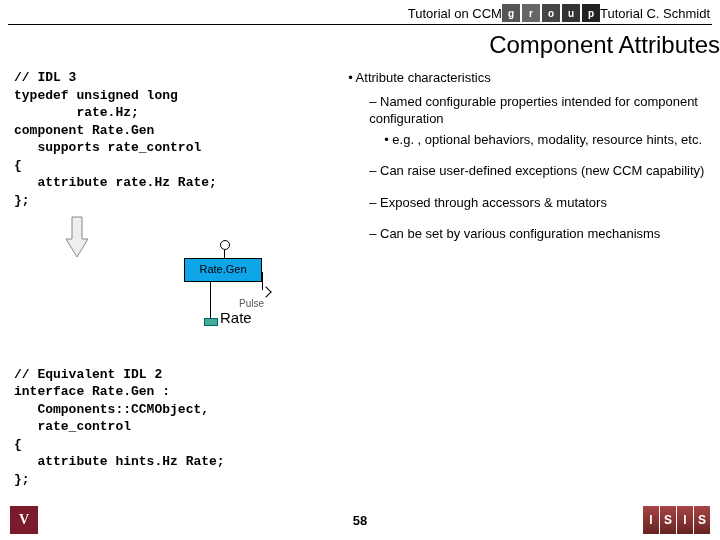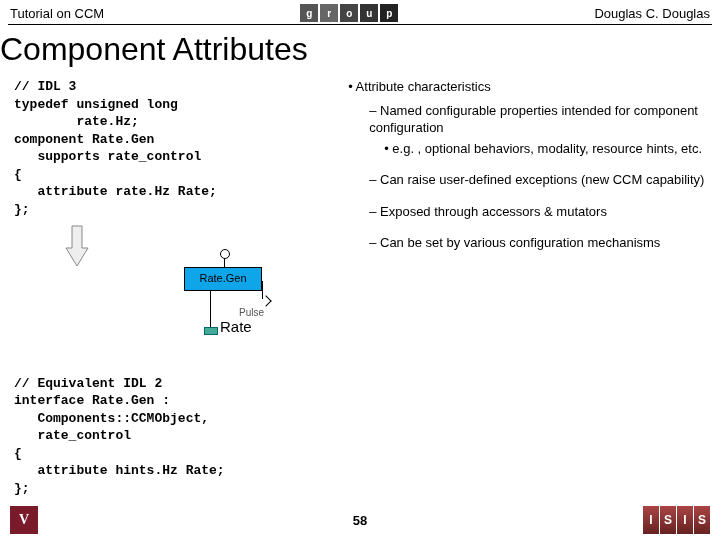--- a/index.html
+++ b/index.html
@@ -1,28 +1,28 @@
 <!DOCTYPE html>
 <html><head>
   <meta charset="utf-8">
   <style>
     * { margin: 0; padding: 0; box-sizing: border-box; }
     body { width: 720px; height: 540px; font-family: Arial, sans-serif; background: #fff; position: relative; }
-    .header { display: flex; justify-content: space-between; align-items: center; padding: 4px 10px 2px 10px; }
+    .header { display: flex; justify-content: flex-end; align-items: center; padding: 4px 10px 2px 10px; }
     .header-left { font-size: 13px; color: #000; }
     .header-right { font-size: 13px; color: #000; }
     .header-logo { display: flex; gap: 2px; }
     .logo-box { width: 18px; height: 18px; background: #333; color: #fff; display: flex; align-items: center; justify-content: center; font-size: 10px; font-weight: bold; }
     .logo-box.g { background: #555; }
     .logo-box.r { background: #666; }
     .logo-box.o { background: #444; }
     .logo-box.u { background: #333; }
     .logo-box.p { background: #222; }
     .header-line { border-top: 1px solid #000; margin: 0 8px; }
-    .title { text-align: left; font-size: 32px; color: #000; padding: 6px 0 10px 0; }
+    .title { text-align: right; font-size: 24px; color: #000; padding: 6px 0 10px 0; }
     .content { display: flex; padding: 0 14px; }
     .left-col { width: 48%; font-size: 12px; line-height: 1.35; }
     .right-col { width: 52%; font-size: 13px; line-height: 1.35; }
     .code { font-family: 'Courier New', monospace; font-weight: bold; font-size: 13px; white-space: pre; }
     .bullet1 { margin: 0 0 6px 2px; }
     .bullet2 { margin: 3px 0 3px 23px; }
     .bullet3 { margin: 3px 0 3px 38px; }
     .arrow-down { width: 26px; height: 44px; margin: 6px 0 4px 50px; }
     .diagram { position: relative; width: 160px; height: 120px; margin: -28px auto 6px 140px; font-size: 9px; }
     .comp-box { position: absolute; top: 18px; left: 30px; width: 78px; height: 24px; border: 1px solid #000; background: #0ea5e9; display: flex; align-items: center; justify-content: center; font-size: 11px; }
@@ -45,21 +45,21 @@
 
 <div class="header">
   <div class="header-left">Tutorial on CCM</div>
   <div class="header-logo">
     <div class="logo-box g">g</div>
       <div class="logo-box r">r</div>
       <div class="logo-box o">o</div>
       <div class="logo-box u">u</div>
       <div class="logo-box p">p</div>
   </div>
-  <div class="header-right">Douglas C. Douglas</div>
+  <div class="header-right">Tutorial C. Schmidt</div>
 </div>
 <div class="header-line"></div>
 
 <div class="title">Component Attributes</div>
 
 <div class="content">
   <div class="left-col">
     <div class="code">// IDL 3</div>
     <div class="code">typedef unsigned long
         rate.Hz;

